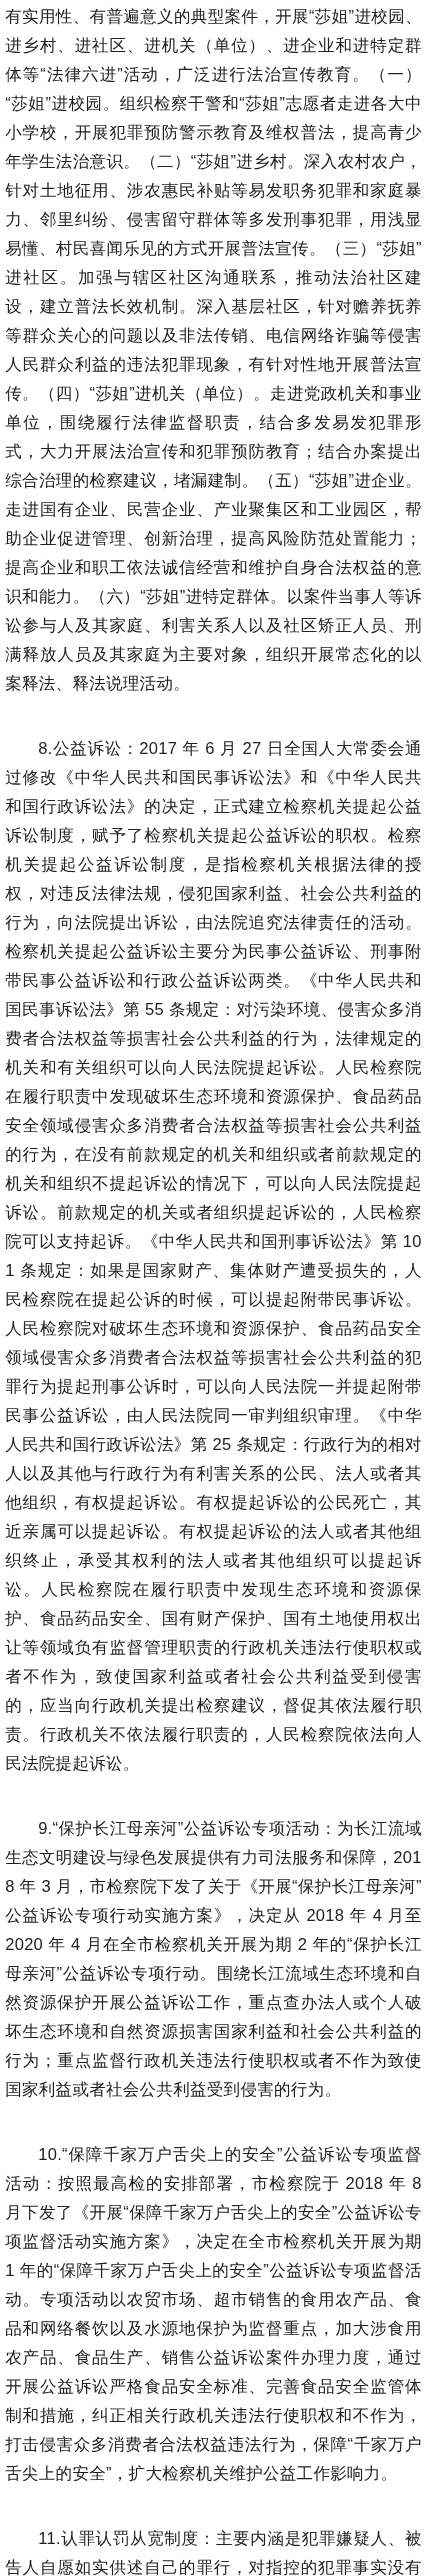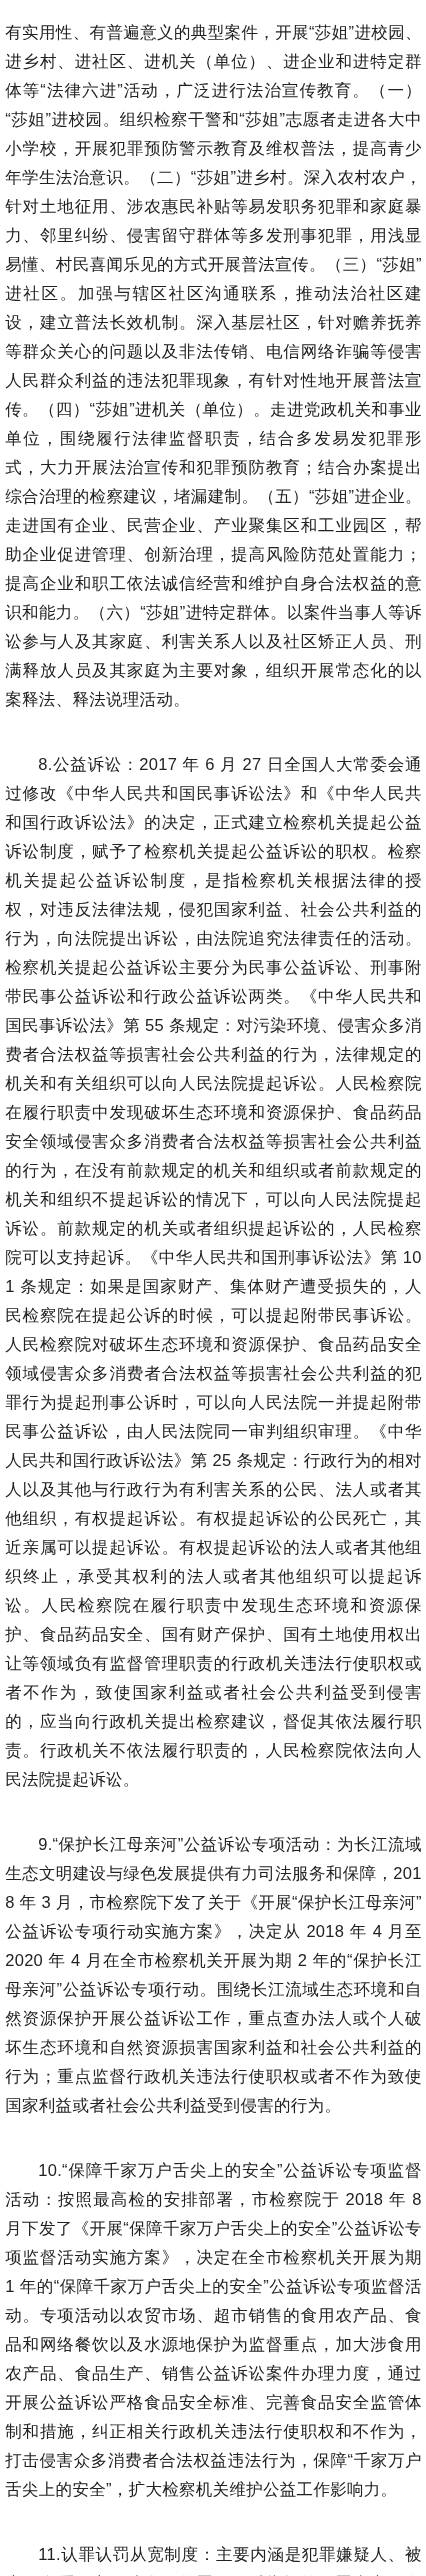--- a/index.html
+++ b/index.html
@@ -26,21 +26,21 @@
     text-align: justify;
     letter-spacing: 0.3px;
     overflow-wrap: break-word;
     word-break: break-all;
   }
   .para {
     margin: 36px 0 0 0;
     text-indent: 2em;
   }
   .para.continuation {
-    margin-top: 16px;
+    margin-top: 0;
     text-indent: 0;
   }
 </style>
 </head>
 <body>
 
 <main class="page">
   <article class="doc">
     <p class="para continuation">有实用性、有普遍意义的典型案件，开展“莎姐”进校园、进乡村、进社区、进机关（单位）、进企业和进特定群体等“法律六进”活动，广泛进行法治宣传教育。（一）“莎姐”进校园。组织检察干警和“莎姐”志愿者走进各大中小学校，开展犯罪预防警示教育及维权普法，提高青少年学生法治意识。（二）“莎姐”进乡村。深入农村农户，针对土地征用、涉农惠民补贴等易发职务犯罪和家庭暴力、邻里纠纷、侵害留守群体等多发刑事犯罪，用浅显易懂、村民喜闻乐见的方式开展普法宣传。（三）“莎姐”进社区。加强与辖区社区沟通联系，推动法治社区建设，建立普法长效机制。深入基层社区，针对赡养抚养等群众关心的问题以及非法传销、电信网络诈骗等侵害人民群众利益的违法犯罪现象，有针对性地开展普法宣传。（四）“莎姐”进机关（单位）。走进党政机关和事业单位，围绕履行法律监督职责，结合多发易发犯罪形式，大力开展法治宣传和犯罪预防教育；结合办案提出综合治理的检察建议，堵漏建制。（五）“莎姐”进企业。走进国有企业、民营企业、产业聚集区和工业园区，帮助企业促进管理、创新治理，提高风险防范处置能力；提高企业和职工依法诚信经营和维护自身合法权益的意识和能力。（六）“莎姐”进特定群体。以案件当事人等诉讼参与人及其家庭、利害关系人以及社区矫正人员、刑满释放人员及其家庭为主要对象，组织开展常态化的以案释法、释法说理活动。</p>
     <p class="para">8.公益诉讼：2017 年 6 月 27 日全国人大常委会通过修改《中华人民共和国民事诉讼法》和《中华人民共和国行政诉讼法》的决定，正式建立检察机关提起公益诉讼制度，赋予了检察机关提起公益诉讼的职权。检察机关提起公益诉讼制度，是指检察机关根据法律的授权，对违反法律法规，侵犯国家利益、社会公共利益的行为，向法院提出诉讼，由法院追究法律责任的活动。检察机关提起公益诉讼主要分为民事公益诉讼、刑事附带民事公益诉讼和行政公益诉讼两类。《中华人民共和国民事诉讼法》第 55 条规定：对污染环境、侵害众多消费者合法权益等损害社会公共利益的行为，法律规定的机关和有关组织可以向人民法院提起诉讼。人民检察院在履行职责中发现破坏生态环境和资源保护、食品药品安全领域侵害众多消费者合法权益等损害社会公共利益的行为，在没有前款规定的机关和组织或者前款规定的机关和组织不提起诉讼的情况下，可以向人民法院提起诉讼。前款规定的机关或者组织提起诉讼的，人民检察院可以支持起诉。《中华人民共和国刑事诉讼法》第 101 条规定：如果是国家财产、集体财产遭受损失的，人民检察院在提起公诉的时候，可以提起附带民事诉讼。人民检察院对破坏生态环境和资源保护、食品药品安全领域侵害众多消费者合法权益等损害社会公共利益的犯罪行为提起刑事公诉时，可以向人民法院一并提起附带民事公益诉讼，由人民法院同一审判组织审理。《中华人民共和国行政诉讼法》第 25 条规定：行政行为的相对人以及其他与行政行为有利害关系的公民、法人或者其他组织，有权提起诉讼。有权提起诉讼的公民死亡，其近亲属可以提起诉讼。有权提起诉讼的法人或者其他组织终止，承受其权利的法人或者其他组织可以提起诉讼。人民检察院在履行职责中发现生态环境和资源保护、食品药品安全、国有财产保护、国有土地使用权出让等领域负有监督管理职责的行政机关违法行使职权或者不作为，致使国家利益或者社会公共利益受到侵害的，应当向行政机关提出检察建议，督促其依法履行职责。行政机关不依法履行职责的，人民检察院依法向人民法院提起诉讼。</p>

